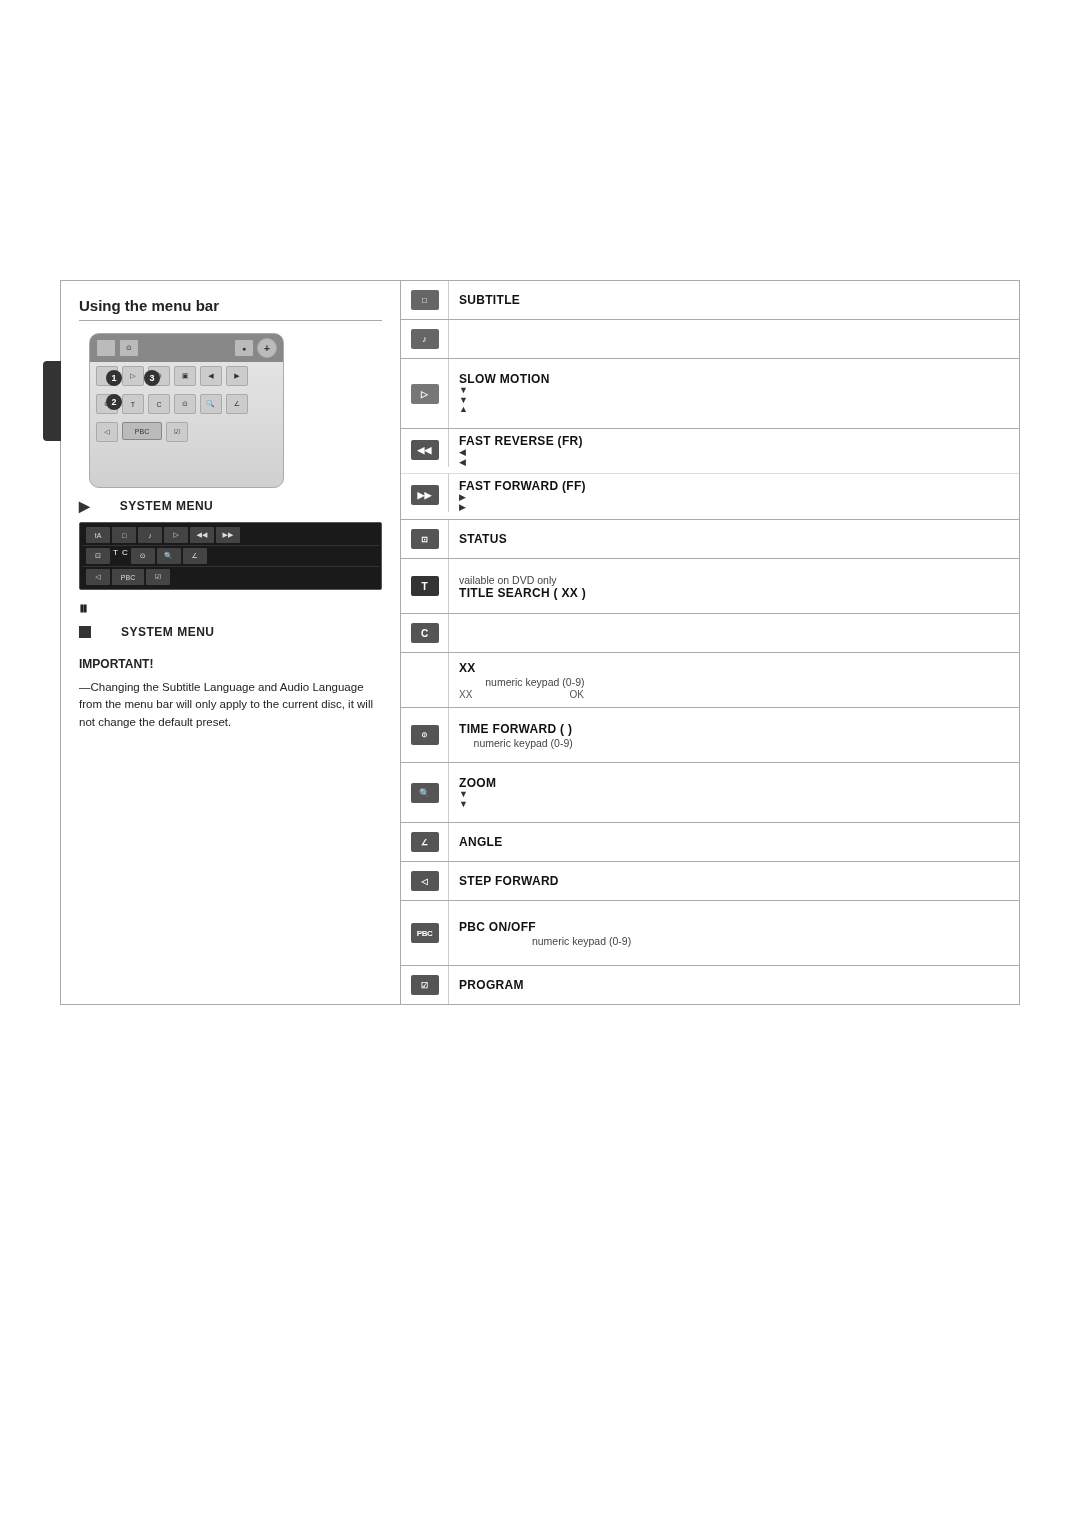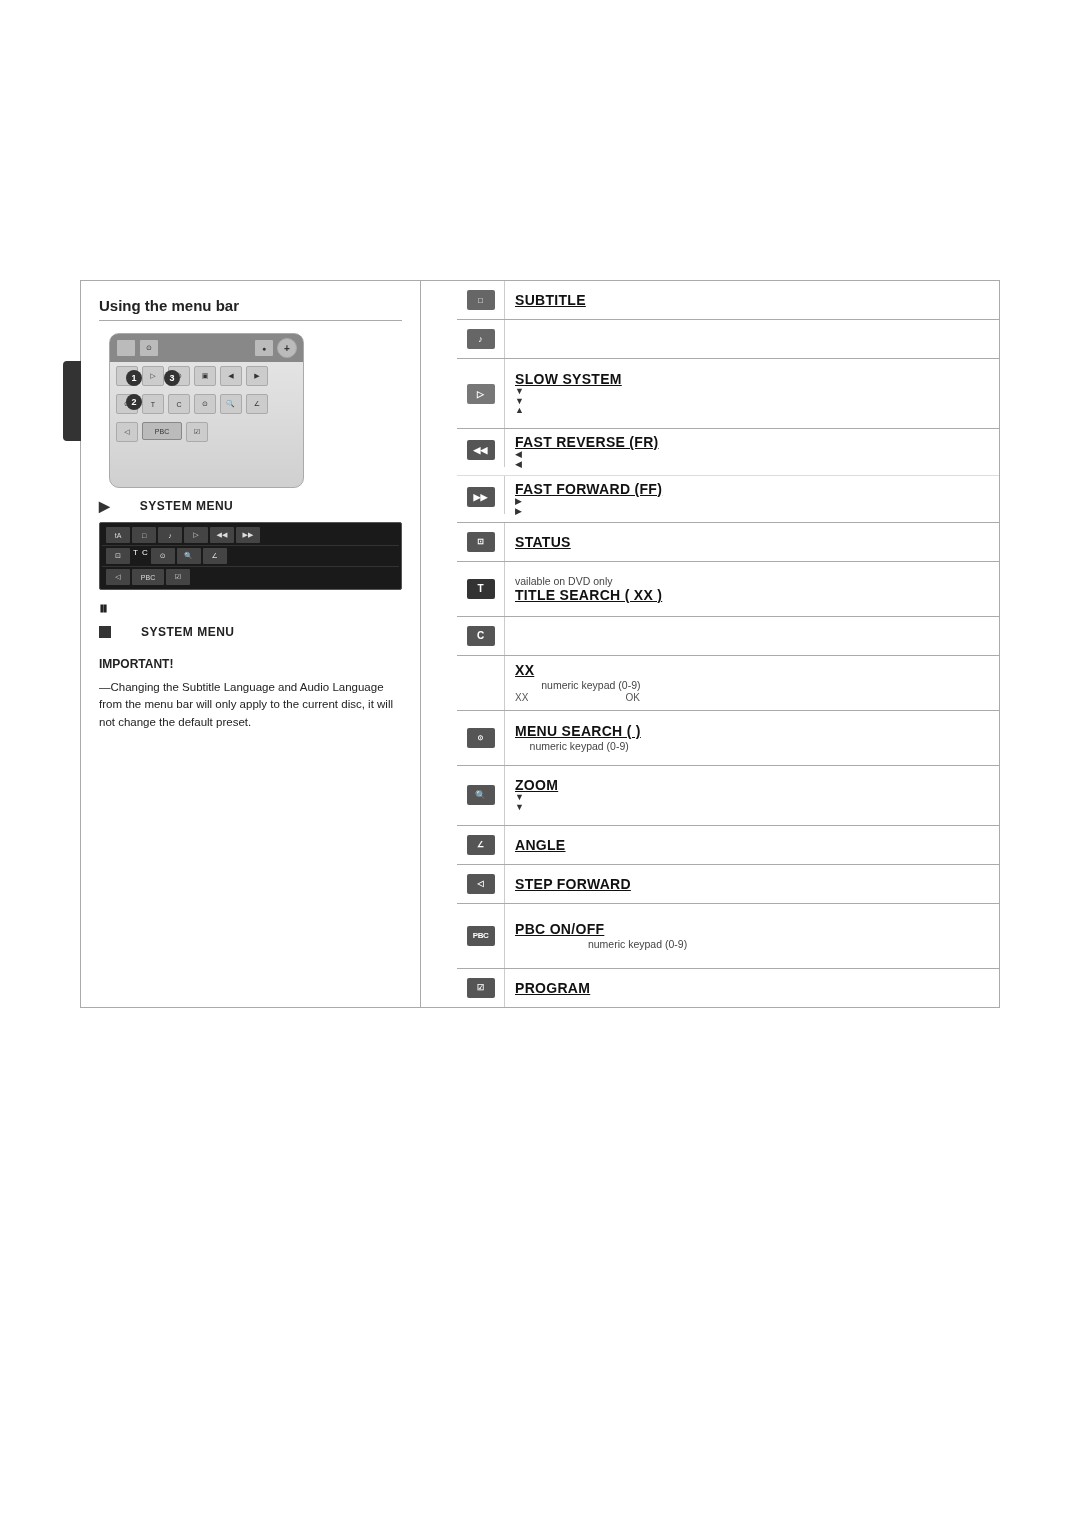--- a/index.html
+++ b/index.html
@@ -29,23 +29,22 @@
       font-size: 28px;
       font-weight: bold;
       padding: 0 60px 10px 60px;
       border-bottom: 2px solid #333;
       margin: 0 60px;
     }
 
     
     .main-content {
       display: flex;
-      margin: 0 80px;
+      margin: 0 60px;
       border: 1.5px solid #aaa;
-      gap: 36px;
     }
 
     
     .left-panel {
       width: 340px;
       border-right: 1.5px solid #aaa;
       padding: 16px 18px;
       position: relative;
     }
 
@@ -147,25 +146,24 @@
 
     .row-content {
       flex: 1;
       padding: 5px 10px;
       display: flex;
       flex-direction: column;
       justify-content: center;
     }
 
     .row-label {
-      font-size: 14px;
+      font-size: 12px;
       font-weight: bold;
       letter-spacing: 0.3px;
       color: #111;
-      text-decoration: underline;
     }
 
     .row-sublabel {
       font-size: 10.5px;
       color: #444;
       margin-top: 1px;
     }
 
     .row-detail {
       font-size: 10px;
@@ -451,21 +449,21 @@
         <div class="row-icon">
           <div class="icon-box audio">♪</div>
         </div>
       </div>
 
       <div class="right-row" style="min-height:70px;">
         <div class="row-icon">
           <div class="icon-box slow">▷</div>
         </div>
         <div class="row-content">
-          <span class="row-label">SLOW SYSTEM</span>
+          <span class="row-label">SLOW MOTION</span>
           <span class="triangle-down">▼</span>
           <span class="triangle-down">▼</span>
           <span class="triangle-down">▲</span>
         </div>
       </div>
 
       <div class="right-row" style="min-height:90px; flex-direction:column; padding:0;">
         <div style="display:flex; align-items:flex-start; min-height:45px; border-bottom:1px solid #ddd; width:100%;">
           <div class="row-icon" style="align-self:flex-start; padding-top:8px;">
             <div class="icon-box fr">◀◀</div>
@@ -521,21 +519,21 @@
           <span class="row-sublabel">&nbsp;&nbsp;&nbsp;&nbsp;&nbsp;&nbsp;&nbsp;&nbsp;&nbsp;numeric keypad (0-9)</span>
           <span class="row-detail">XX &nbsp;&nbsp;&nbsp;&nbsp;&nbsp;&nbsp;&nbsp;&nbsp;&nbsp;&nbsp;&nbsp;&nbsp;&nbsp;&nbsp;&nbsp;&nbsp;&nbsp;&nbsp;&nbsp;&nbsp;&nbsp;&nbsp;&nbsp;&nbsp;&nbsp;&nbsp;&nbsp;&nbsp;&nbsp;&nbsp;&nbsp;&nbsp;&nbsp; OK</span>
         </div>
       </div>
 
       <div class="right-row" style="min-height:55px;">
         <div class="row-icon">
           <div class="icon-box time">⊙</div>
         </div>
         <div class="row-content">
-          <span class="row-label">MENU SEARCH (                   )</span>
+          <span class="row-label">TIME FORWARD (                   )</span>
           <span class="row-sublabel">&nbsp;&nbsp;&nbsp;&nbsp;&nbsp;numeric keypad (0-9)</span>
         </div>
       </div>
 
       <div class="right-row" style="min-height:60px;">
         <div class="row-icon">
           <div class="icon-box zoom">🔍</div>
         </div>
         <div class="row-content">
           <span class="row-label">ZOOM</span>

